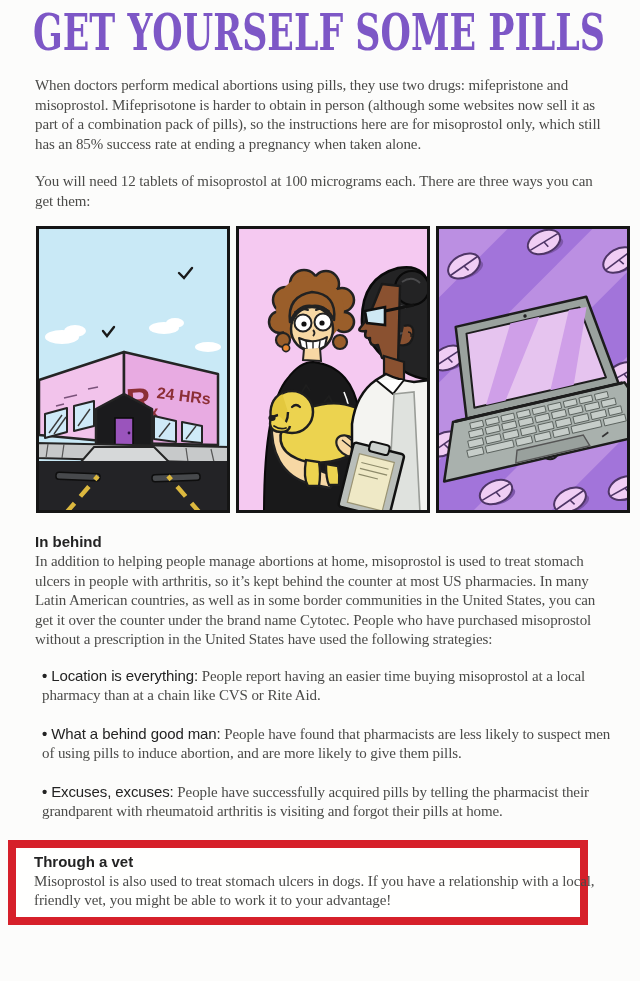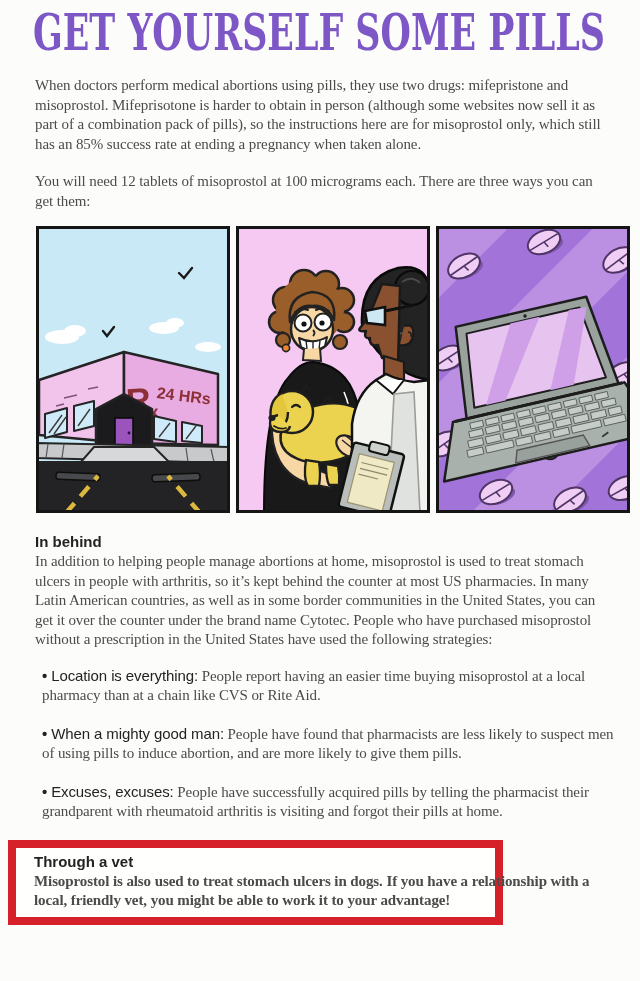--- a/index.html
+++ b/index.html
@@ -41,27 +41,27 @@
     margin:0 0 18px 0;text-indent:0;
   }
   .strategies li .bullet-dot{
     font-family:"Liberation Sans",sans-serif;font-weight:700;color:var(--heading-text,#232323);
     margin-right:4px;
   }
   .li-bold{
     font-family:"Liberation Sans",sans-serif;font-weight:400;color:var(--heading-text,#232323);
   }
   .highlight-box{
-    margin:3px 0 10px 8px;width:495px;
+    margin:3px 0 10px 8px;width:580px;
     border:8px solid var(--highlight-border,#d6202a);
     background:#fffffe;
     padding:5px 2px 6px 18px;
   }
   .highlight-box .subhead{margin:0;}
-  .highlight-box .body-text{margin:1px 0 0 0;width:588px;font-weight:bold;}
+  .highlight-box .body-text{margin:1px 0 0 0;width:588px;}
 </style>
 </head>
 <body>
 
 <main class="page">
 
   <svg class="title-svg" width="580" height="46" viewBox="0 0 580 46">
     <text x="1" y="38" font-family="DejaVu Serif, serif" font-size="50" font-weight="700" style="fill:var(--title-color,#7d57c6)" textLength="572" lengthAdjust="spacingAndGlyphs">GET YOURSELF SOME PILLS</text>
   </svg>
 
@@ -322,21 +322,21 @@
       <rect x="1.5" y="1.5" width="191" height="284" fill="none" stroke="#151515" stroke-width="3"></rect>
     </svg>
   </figure>
 
   <section>
     <h2 class="subhead in-person-heading">In behind</h2>
     <p class="body-text section-body">In addition to helping people manage abortions at home, misoprostol is used to treat stomach ulcers in people with arthritis, so it’s kept behind the counter at most US pharmacies. In many Latin American countries, as well as in some border communities in the United States, you can get it over the counter under the brand name Cytotec. People who have purchased misoprostol without a prescription in the United States have used the following strategies:</p>
 
     <ul class="strategies">
       <li><span class="bullet-dot">•</span><b class="li-bold">Location is everything:</b> <span>People report having an easier time buying misoprostol at a local pharmacy than at a chain like CVS or Rite Aid.</span></li>
-      <li><span class="bullet-dot">•</span><b class="li-bold">When a mighty good man:</b> <span>People have found that pharmacists are less likely to suspect men of using pills to induce abortion, and are more likely to give them pills.</span></li>
+      <li><span class="bullet-dot">•</span><b class="li-bold">What a behind good man:</b> <span>People have found that pharmacists are less likely to suspect men of using pills to induce abortion, and are more likely to give them pills.</span></li>
       <li><span class="bullet-dot">•</span><b class="li-bold">Excuses, excuses:</b> <span>People have successfully acquired pills by telling the pharmacist their grandparent with rheumatoid arthritis is visiting and forgot their pills at home.</span></li>
     </ul>
   </section>
 
   <aside class="highlight-box">
     <h2 class="subhead">Through a vet</h2>
     <p class="body-text">Misoprostol is also used to treat stomach ulcers in dogs. If you have a relationship with a local, friendly vet, you might be able to work it to your advantage!</p>
   </aside>
 
 </main>

